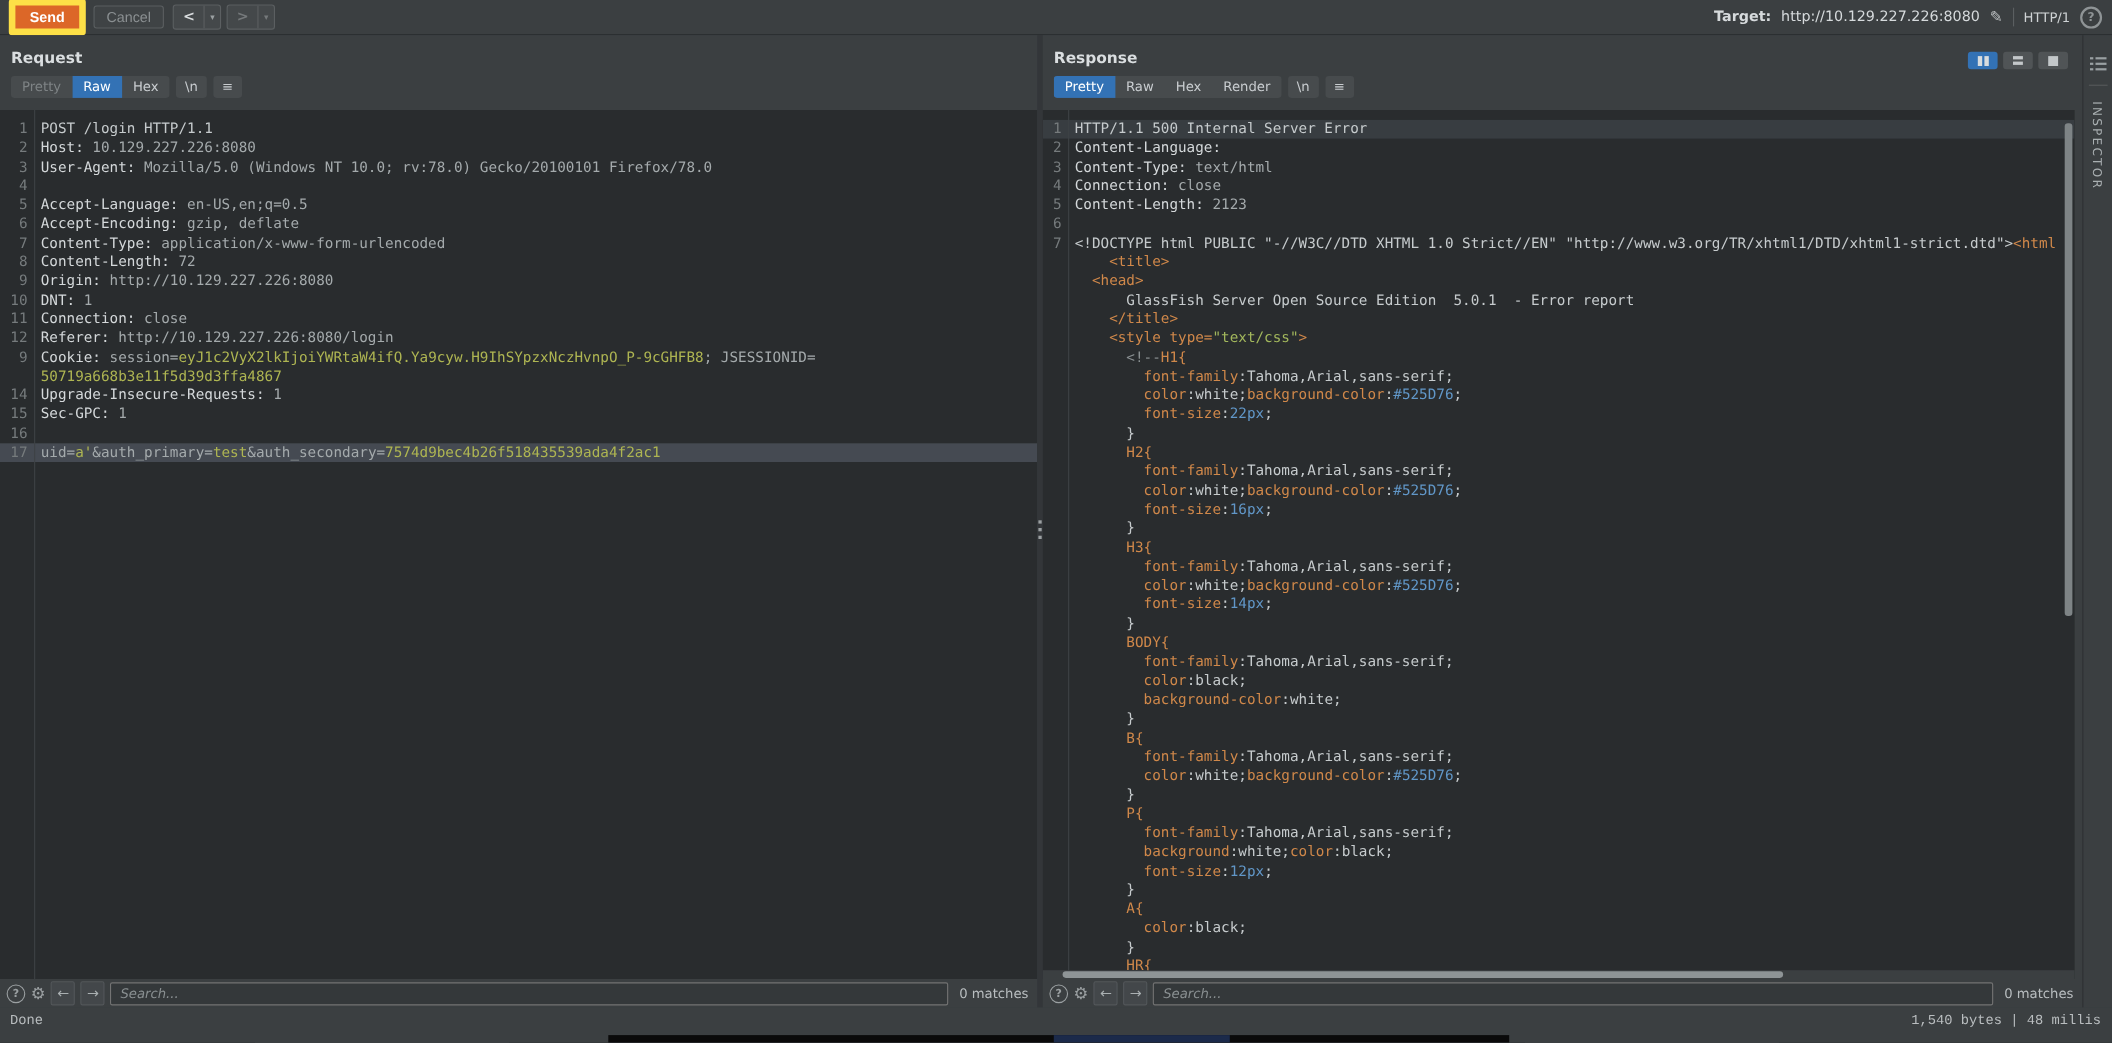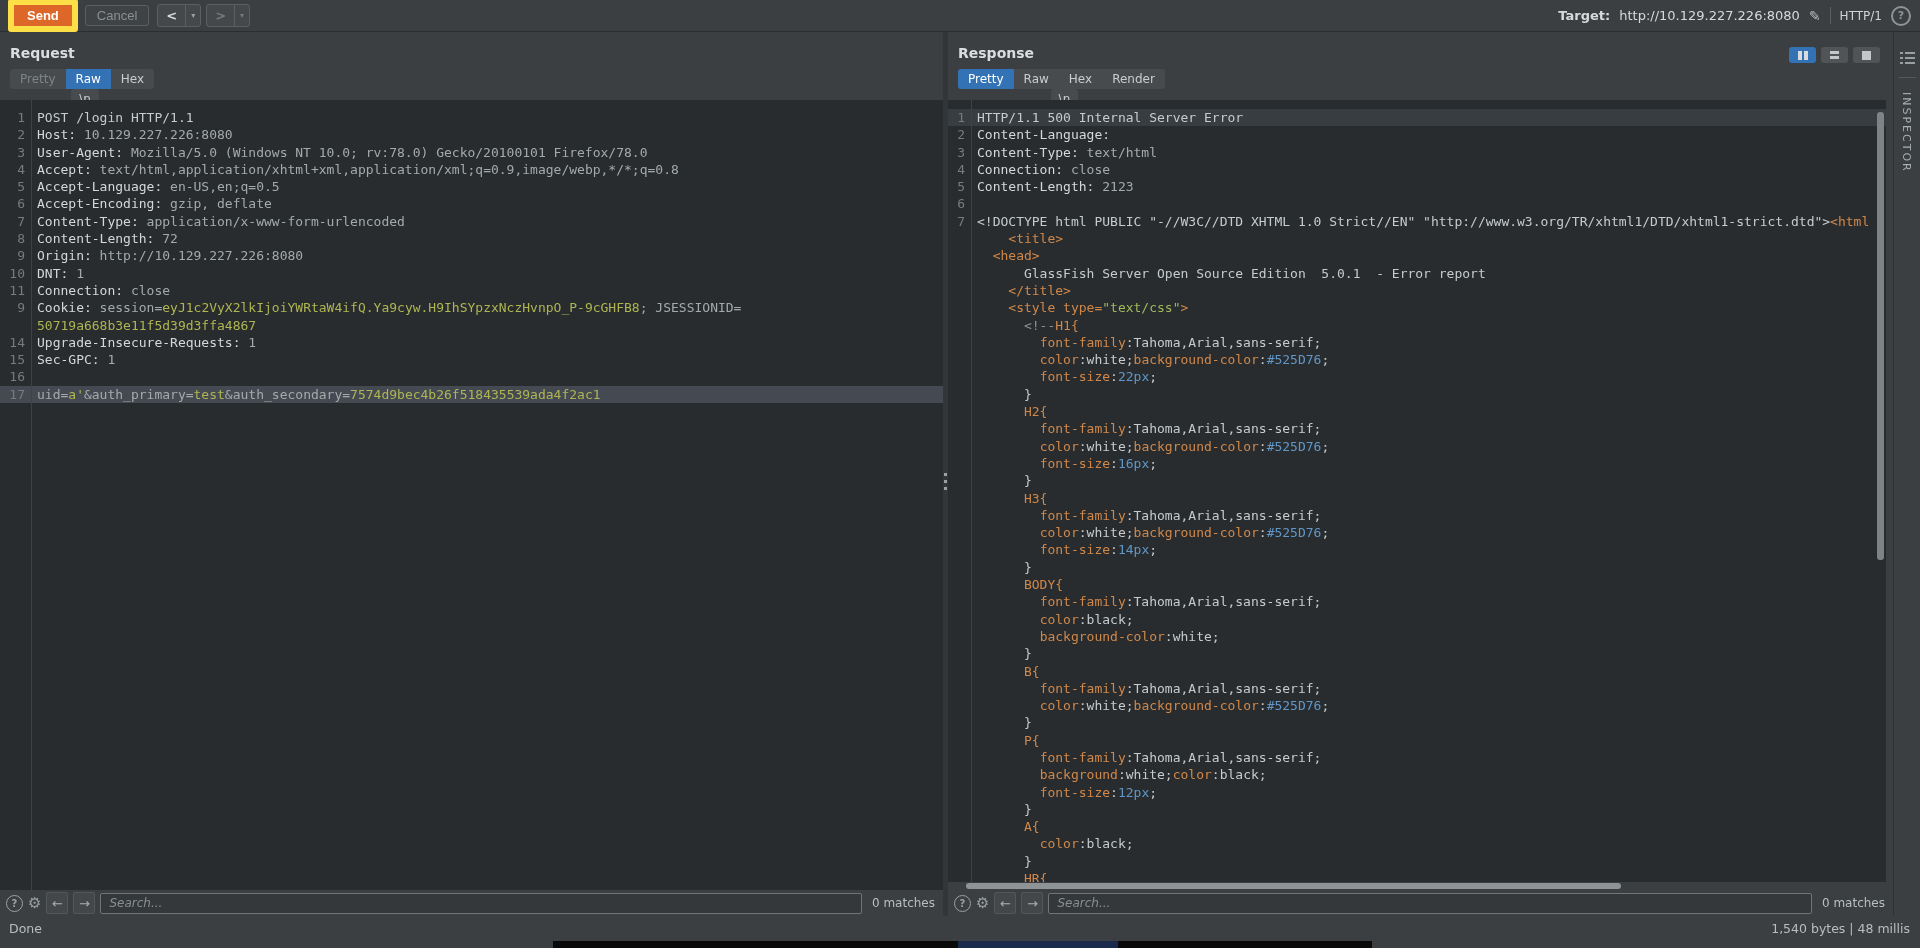--- a/index.html
+++ b/index.html
@@ -25,21 +25,21 @@
   .vsep{width:1px;height:17px;background:#5b5f61;}
   .httpver{font-size:12px;color:#cfd3d5;}
   .helpcircle{width:16px;height:16px;border:2px solid #8f9496;border-radius:50%;color:#8f9496;
               font-size:11px;font-weight:bold;display:flex;align-items:center;justify-content:center;}
 
   
   .panel{position:absolute;top:32px;bottom:32px;background:#3b3f41;}
   #request-panel{left:0;width:943px;}
   #response-panel{left:948px;width:945px;}
   .panel-title{position:absolute;top:13px;left:10px;font-size:14px;font-weight:bold;color:#dadee0;}
-  .tabsrow{position:absolute;top:37px;left:10px;display:flex;align-items:center;flex-direction:column;}
+  .tabsrow{position:absolute;top:37px;left:10px;display:flex;align-items:flex-start;}
   .tabgroup{display:inline-flex;background:#474b4d;border-radius:3px;overflow:hidden;}
   .tab{padding:3px 10px;font-size:12px;color:#c9cdd0;}
   .tab.selected{background:#3372b5;color:#ffffff;}
   .tab.disabled{color:#7e8385;}
   .minibtn{background:#474b4d;border-radius:3px;padding:3px 8px;color:#c9cdd0;font-size:12px;margin-left:6px;}
 
   
   .editor{position:absolute;top:68px;left:0;right:0;bottom:26px;background:#292c2e;overflow:hidden;
           font-family:"DejaVu Sans Mono",monospace;font-size:13px;padding-top:9px;}
   #response-panel .editor{right:7px;}
@@ -95,21 +95,21 @@
   .collapse-icon b{display:flex;gap:2px;align-items:center;}
   .collapse-icon i{width:3px;height:2px;background:#9aa0a2;display:block;}
   .collapse-icon u{width:10px;height:2px;background:#9aa0a2;display:block;}
   .sb-sep{position:absolute;top:45px;left:5px;width:17px;height:1px;background:#56595b;}
   .sb-label{position:absolute;top:60px;left:6px;writing-mode:vertical-rl;font-size:11px;
             letter-spacing:2px;color:#a9afb1;}
 
   
   #statusbar{position:absolute;left:0;right:0;bottom:0;height:32px;display:flex;align-items:flex-start;
              justify-content:space-between;padding:5px 10px 0 9px;box-sizing:border-box;background:#3b3f41;
-             font-size:12.5px;color:#b9bdbf;}
+             font-size:12.5px;color:#b9bdbf;font-family:Liberation Mono, monospace;}
   #taskbar{position:absolute;left:553px;width:819px;bottom:0;height:7px;background:#0a0a0a;}
   #taskbar .navy{position:absolute;left:405px;width:160px;top:0;bottom:0;background:#1b2a4a;}
 </style>
 </head>
 <body>
 
 <div id="app">
 
   <div class="toolbar">
     <button class="btn-send">Send</button>
@@ -142,28 +142,29 @@
         </span>
       <span class="minibtn">\n</span>
       <span class="minibtn">≡</span>
     </div>
     <div class="editor" id="request-editor">
       <div class="gutline"></div>
       <div id="req-code">
           <div class="row"><span class="gut">1</span><span class="codeln"><span class="c-w">POST /login HTTP/1.1</span></span></div>
           <div class="row"><span class="gut">2</span><span class="codeln"><span class="c-h">Host:</span><span class="c-d"> 10.129.227.226:8080</span></span></div>
           <div class="row"><span class="gut">3</span><span class="codeln"><span class="c-h">User-Agent:</span><span class="c-d"> Mozilla/5.0 (Windows NT 10.0; rv:78.0) Gecko/20100101 Firefox/78.0</span></span></div>
-          <div class="row"><span class="gut">4</span><span class="codeln"><span class="c-h">Accept:</span><span class="c-d"> text/html,application/xhtml+xml,application/xml;q=0.9,image/webp,*/*;q=0.8</span></span></div>
+          <div class="row"><span class="gut">4</span></div>
           <div class="row"><span class="gut">5</span><span class="codeln"><span class="c-h">Accept-Language:</span><span class="c-d"> en-US,en;q=0.5</span></span></div>
           <div class="row"><span class="gut">6</span><span class="codeln"><span class="c-h">Accept-Encoding:</span><span class="c-d"> gzip, deflate</span></span></div>
           <div class="row"><span class="gut">7</span><span class="codeln"><span class="c-h">Content-Type:</span><span class="c-d"> application/x-www-form-urlencoded</span></span></div>
           <div class="row"><span class="gut">8</span><span class="codeln"><span class="c-h">Content-Length:</span><span class="c-d"> 72</span></span></div>
           <div class="row"><span class="gut">9</span><span class="codeln"><span class="c-h">Origin:</span><span class="c-d"> http://10.129.227.226:8080</span></span></div>
           <div class="row"><span class="gut">10</span><span class="codeln"><span class="c-h">DNT:</span><span class="c-d"> 1</span></span></div>
           <div class="row"><span class="gut">11</span><span class="codeln"><span class="c-h">Connection:</span><span class="c-d"> close</span></span></div>
+          <div class="row"><span class="gut">12</span><span class="codeln"><span class="c-h">Referer:</span><span class="c-d"> http://10.129.227.226:8080/login</span></span></div>
           <div class="row"><span class="gut">9</span><span class="codeln"><span class="c-h">Cookie:</span><span class="c-d"> session=</span><span class="c-g">eyJ1c2VyX2lkIjoiYWRtaW4ifQ.Ya9cyw.H9IhSYpzxNczHvnpO_P-9cGHFB8</span><span class="c-d">; JSESSIONID=</span></span></div>
           <div class="row"><span class="gut"></span><span class="codeln"><span class="c-g">50719a668b3e11f5d39d3ffa4867</span></span></div>
           <div class="row"><span class="gut">14</span><span class="codeln"><span class="c-h">Upgrade-Insecure-Requests:</span><span class="c-d"> 1</span></span></div>
           <div class="row"><span class="gut">15</span><span class="codeln"><span class="c-h">Sec-GPC:</span><span class="c-d"> 1</span></span></div>
           <div class="row"><span class="gut">16</span><span class="codeln"></span></div>
           <div class="row sel"><span class="gut">17</span><span class="codeln"><span class="c-d">uid=</span><span class="c-g">a'</span><span class="c-d">&amp;auth_primary=</span><span class="c-g">test</span><span class="c-d">&amp;auth_secondary=</span><span class="c-g">7574d9bec4b26f518435539ada4f2ac1</span></span></div>
         </div>
     </div>
     <div class="searchbar">
       <span class="qicon">?</span>

